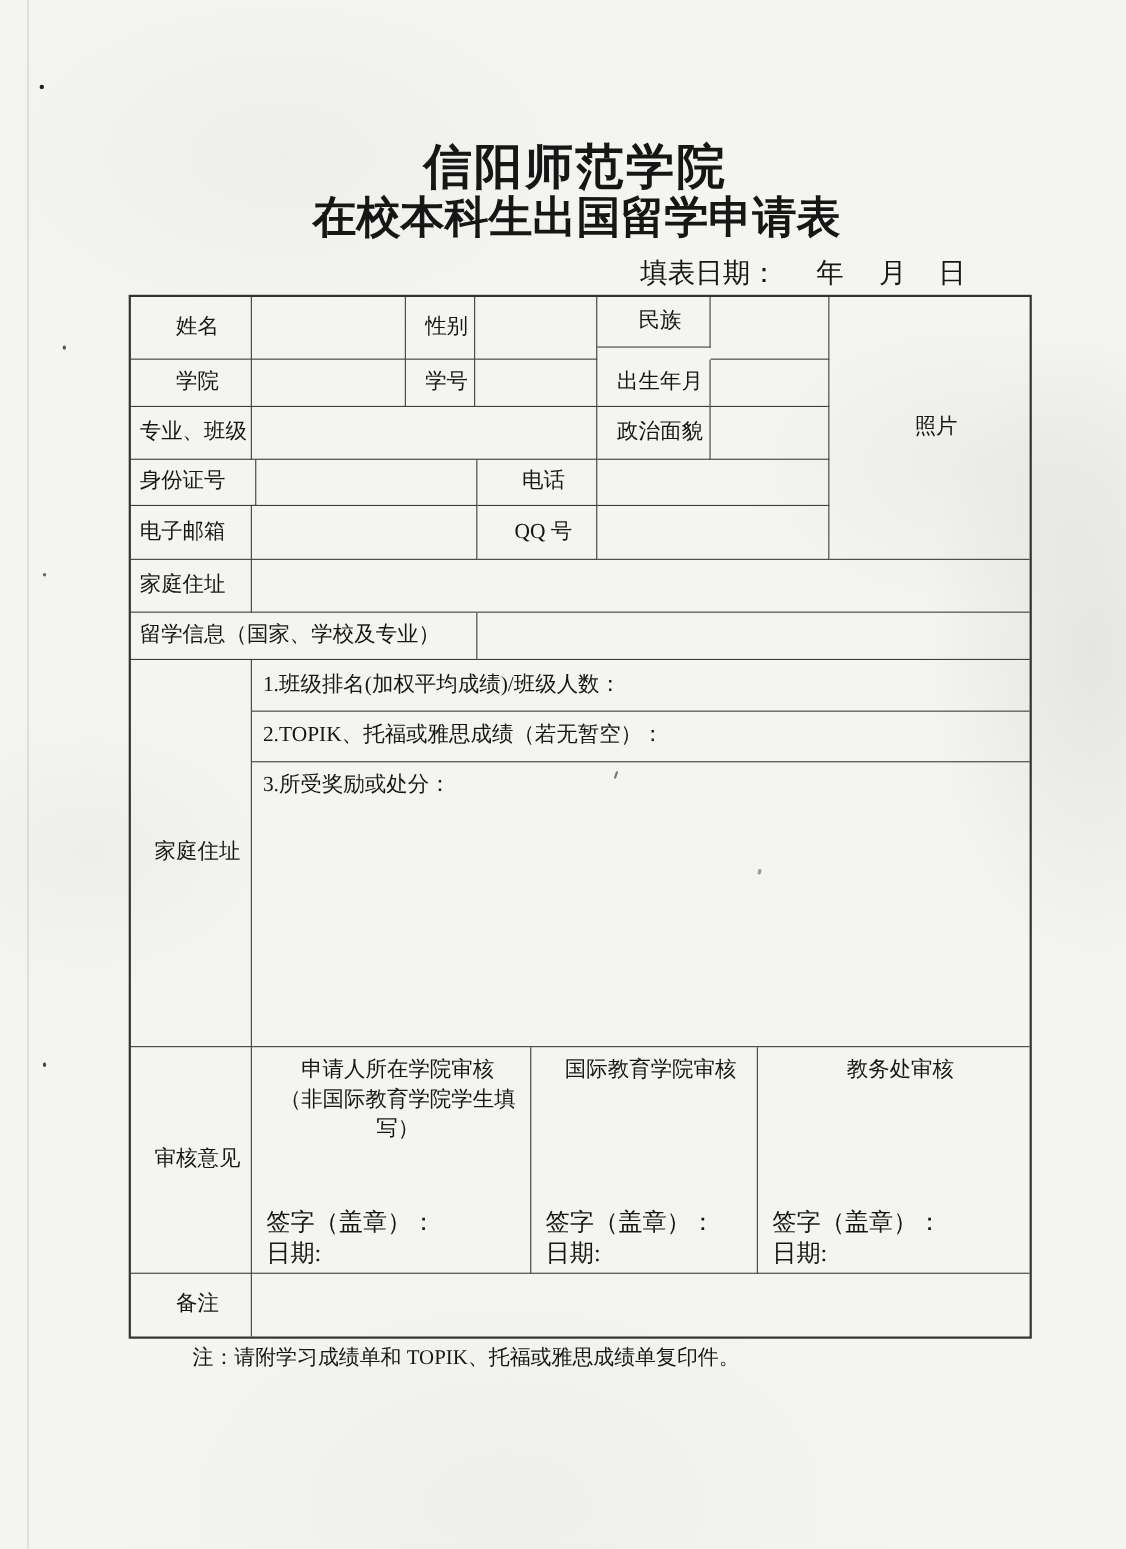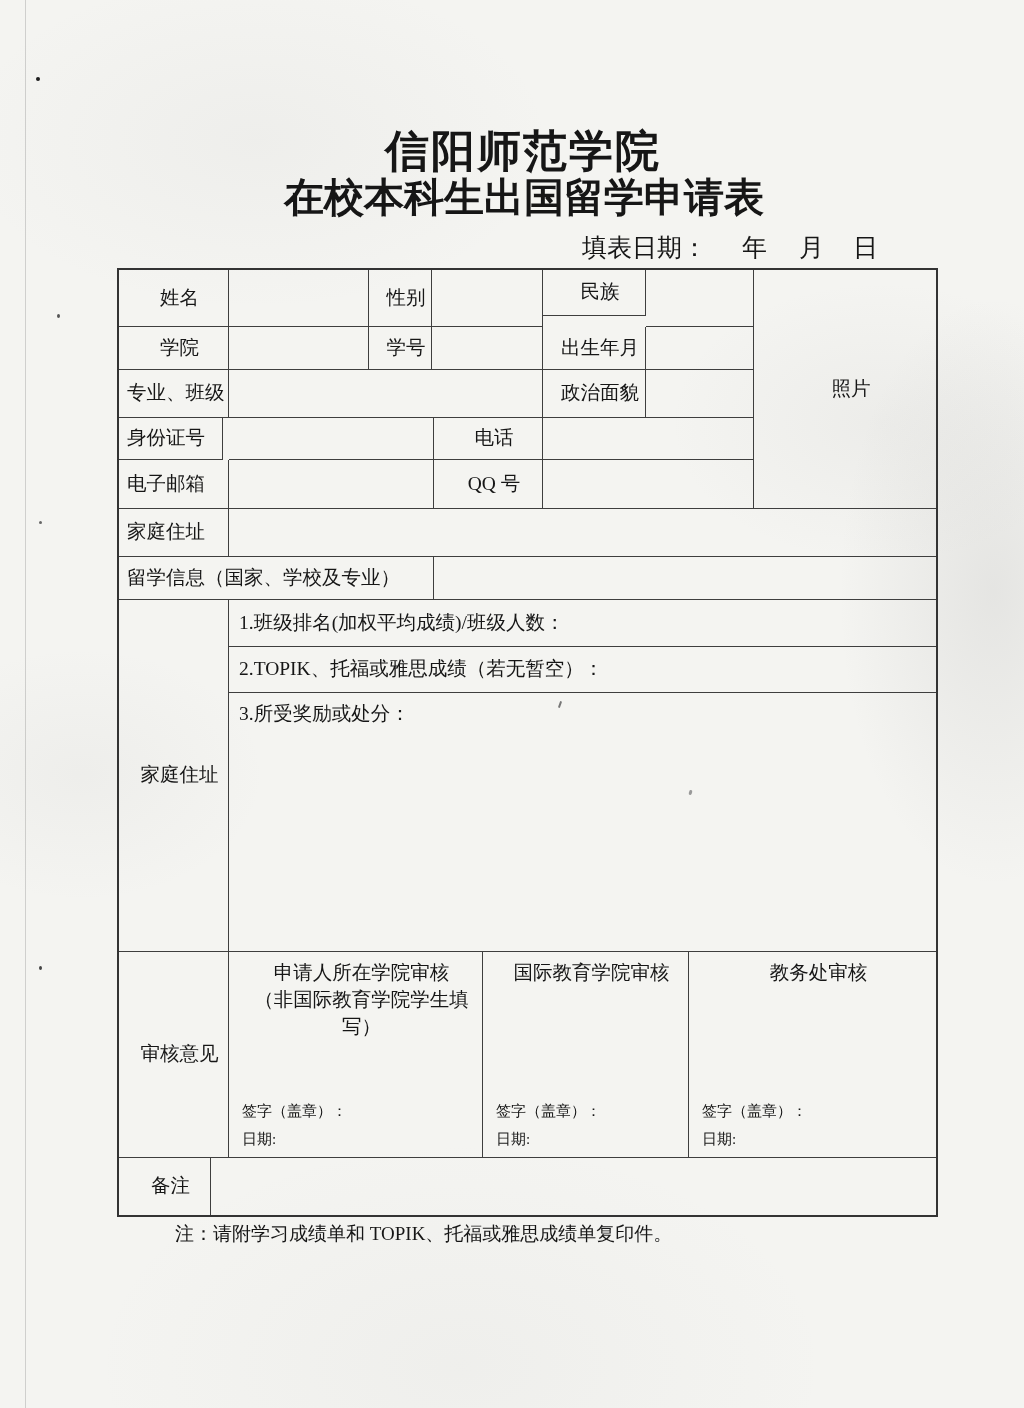--- a/index.html
+++ b/index.html
@@ -28,21 +28,21 @@
           border-right:1px solid #3e3e3e; border-bottom:1px solid #3e3e3e;
           display:flex; align-items:center; font-size:19.5px; line-height:1.25;padding-left:12px; }
   .c  { justify-content:center; }
   .pl { padding-left:8px; }
   .er { border-right:none; }
   .eb { border-bottom:none; }
   .top { align-items:flex-start; padding-top:9px; }
   .pl10 { padding-left:10px; }
   .rv-col { flex-direction:column; justify-content:flex-start; align-items:center; padding-top:7px; }
   .rv-head { text-align:center; line-height:27px; }
-  .rv-sign { position:absolute; left:13px; bottom:4px; line-height:28px; font-size:15px; text-align:left; }
+  .rv-sign { position:absolute; left:13px; bottom:4px; line-height:28px; font-size:22px; text-align:left; }
   .footnote { position:absolute; left:175px; top:1221px; font-size:19px; }
   .speck { position:absolute; border-radius:50%; }
 </style>
 </head>
 <body>
 
 <div class="page">
 
   <div class="paper-edge"></div>
 
@@ -70,21 +70,21 @@
     <div class="cell c" style="left:250px;top:57px;width:63px;height:43px;">学号</div>
     <div class="cell" style="left:313px;top:57px;width:111px;height:43px;"></div>
     <div class="cell c" style="left:424px;top:57px;width:103px;height:43px;">出生年月</div>
     <div class="cell" style="left:527px;top:57px;width:108px;height:43px;"></div>
 
     <div class="cell pl" style="left:0;top:100px;width:110px;height:48px;">专业、班级</div>
     <div class="cell" style="left:110px;top:100px;width:314px;height:48px;"></div>
     <div class="cell c" style="left:424px;top:100px;width:103px;height:48px;">政治面貌</div>
     <div class="cell" style="left:527px;top:100px;width:108px;height:48px;"></div>
 
-    <div class="cell pl" style="left:0;top:148px;width:104px;height:42px;">身份证号</div>
+    <div class="cell pl" style="left:0;top:148px;width:114px;height:42px;">身份证号</div>
     <div class="cell" style="left:110px;top:148px;width:205px;height:42px;"></div>
     <div class="cell c" style="left:315px;top:148px;width:109px;height:42px;">电话</div>
     <div class="cell" style="left:424px;top:148px;width:211px;height:42px;"></div>
 
     <div class="cell pl" style="left:0;top:190px;width:110px;height:49px;">电子邮箱</div>
     <div class="cell" style="left:110px;top:190px;width:205px;height:49px;"></div>
     <div class="cell c" style="left:315px;top:190px;width:109px;height:49px;">QQ 号</div>
     <div class="cell" style="left:424px;top:190px;width:211px;height:49px;"></div>
 
     <div class="cell c er" style="left:635px;top:0;width:182px;height:239px;">照片</div>
@@ -120,21 +120,21 @@
     </div>
 
     <div class="cell rv-col er" style="left:570px;top:682px;width:247px;height:206px;">
       <div class="rv-head">教务处审核</div>
       <div class="rv-sign">
         <div>签字（盖章）：</div>
         <div>日期:</div>
       </div>
     </div>
 
-    <div class="cell c eb" style="left:0;top:888px;width:92px;height:57px;">备注</div>
+    <div class="cell c eb" style="left:0;top:888px;width:110px;height:57px;">备注</div>
     <div class="cell er eb" style="left:110px;top:888px;width:707px;height:57px;"></div>
 
   </div>
 
   <div class="footnote">注：请附学习成绩单和 TOPIK、托福或雅思成绩单复印件。</div>
 
   <div class="speck" style="left:36px;top:77px;width:4px;height:4px;background:#1d1d1d;"></div>
   <div class="speck" style="left:57px;top:314px;width:3px;height:4px;background:#555;"></div>
   <div class="speck" style="left:39px;top:521px;width:3px;height:3px;background:#666;"></div>
   <div class="speck" style="left:39px;top:966px;width:3px;height:4px;background:#444;"></div>

